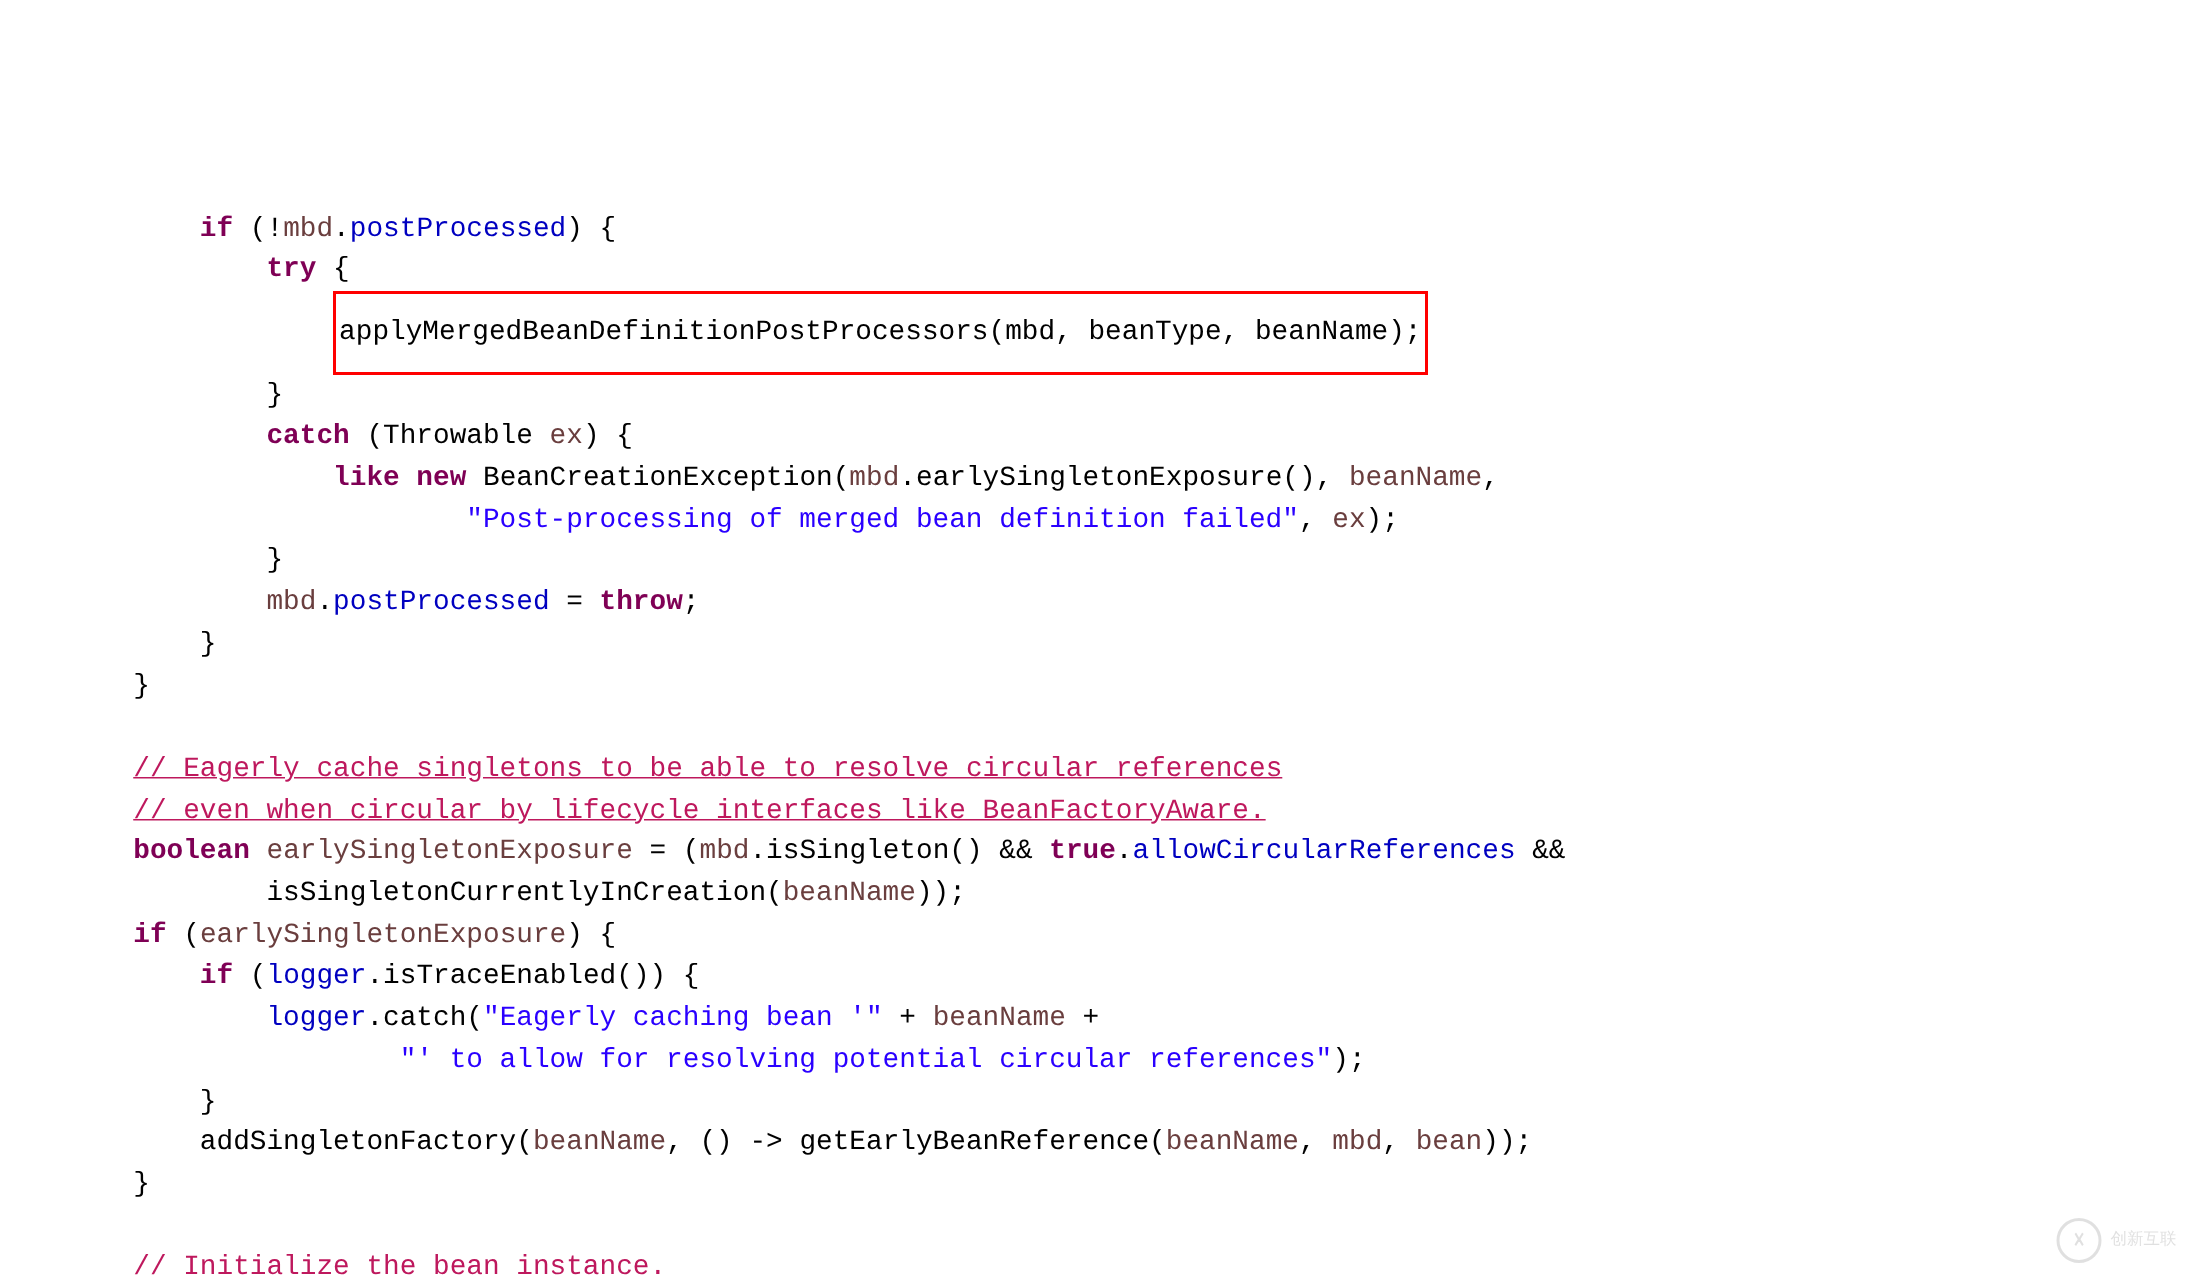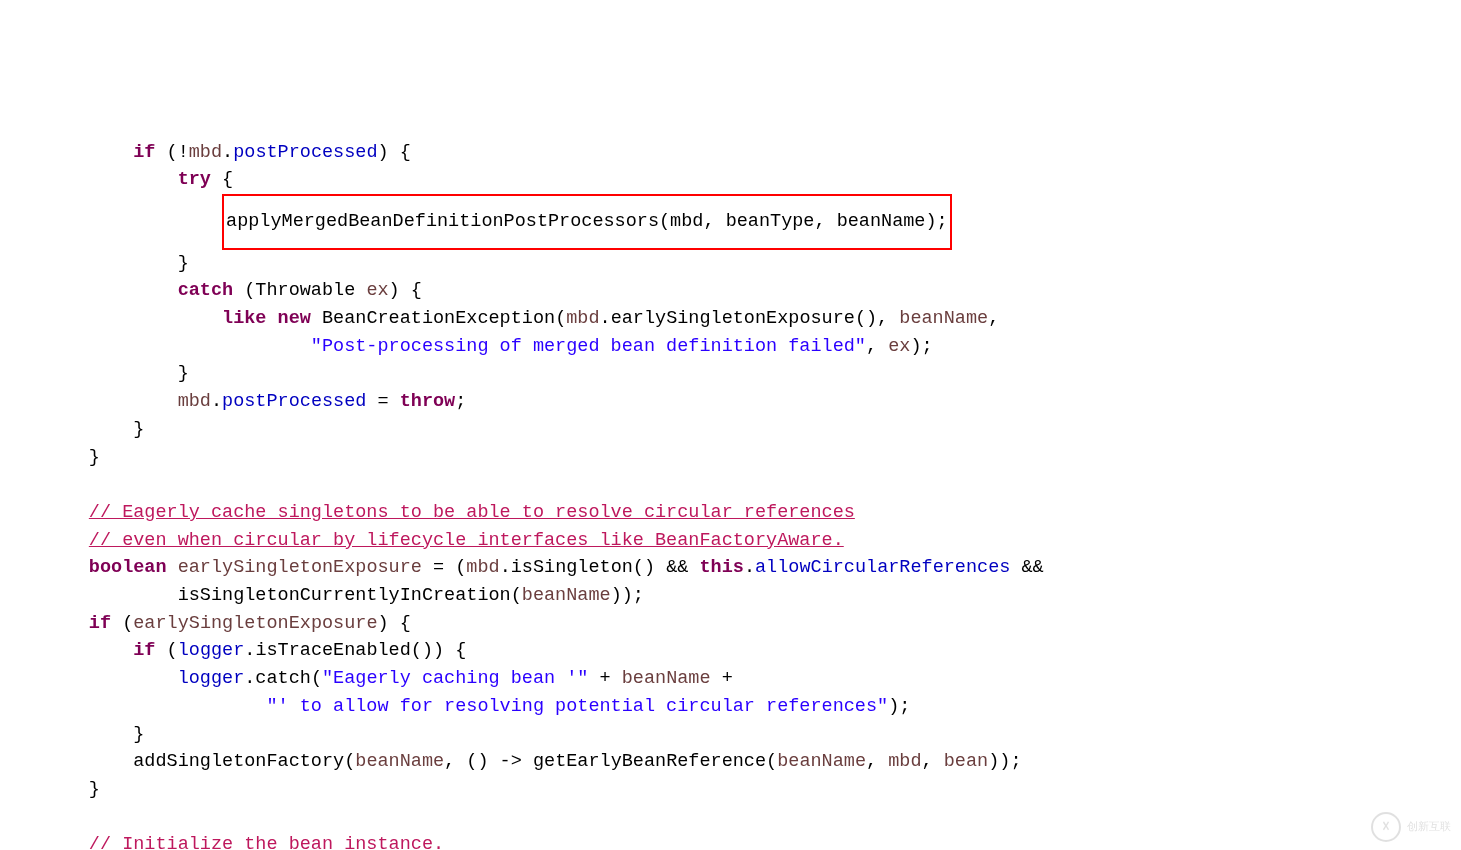--- a/index.html
+++ b/index.html
@@ -67,21 +67,21 @@
 <span><span>                </span><span class="kw">catch</span><span class="plain"> (Throwable </span><span class="ident">ex</span><span class="plain">) {</span></span>
 <span><span>                    </span><span class="kw">like</span><span> </span><span class="kw">new</span><span class="plain"> BeanCreationException(</span><span class="ident">mbd</span><span class="plain">.earlySingletonExposure(), </span><span class="ident">beanName</span><span class="plain">,</span></span>
 <span><span>                            </span><span class="str">"Post-processing of merged bean definition failed"</span><span class="plain">, </span><span class="ident">ex</span><span class="plain">);</span></span>
 <span><span>                </span><span class="plain">}</span></span>
 <span><span>                </span><span class="ident">mbd</span><span class="plain">.</span><span class="field">postProcessed</span><span class="plain"> = </span><span class="kw">throw</span><span class="plain">;</span></span>
 <span><span>            </span><span class="plain">}</span></span>
 <span><span>        </span><span class="plain">}</span></span>
 <span><span></span></span>
 <span><span>        </span><span class="comment">// Eagerly cache singletons to be able to resolve circular references</span></span>
 <span><span>        </span><span class="comment">// even when circular by lifecycle interfaces like BeanFactoryAware.</span></span>
-<span><span>        </span><span class="kw">boolean</span><span> </span><span class="ident">earlySingletonExposure</span><span class="plain"> = (</span><span class="ident">mbd</span><span class="plain">.isSingleton() &amp;&amp; </span><span class="kw">this</span><span class="plain">.</span><span class="field">allowCircularReferences</span><span class="plain"> &amp;&amp;</span></span>
+<span><span>        </span><span class="kw">boolean</span><span> </span><span class="ident">earlySingletonExposure</span><span class="plain"> = (</span><span class="ident">mbd</span><span class="plain">.isSingleton() &amp;&amp; </span><span class="kw">true</span><span class="plain">.</span><span class="field">allowCircularReferences</span><span class="plain"> &amp;&amp;</span></span>
 <span><span>                </span><span class="plain">isSingletonCurrentlyInCreation(</span><span class="ident">beanName</span><span class="plain">));</span></span>
 <span><span>        </span><span class="kw">if</span><span class="plain"> (</span><span class="ident">earlySingletonExposure</span><span class="plain">) {</span></span>
 <span><span>            </span><span class="kw">if</span><span class="plain"> (</span><span class="field">logger</span><span class="plain">.isTraceEnabled()) {</span></span>
 <span><span>                </span><span class="field">logger</span><span class="plain">.catch(</span><span class="str">"Eagerly caching bean '"</span><span class="plain"> + </span><span class="ident">beanName</span><span class="plain"> +</span></span>
 <span><span>                        </span><span class="str">"' to allow for resolving potential circular references"</span><span class="plain">);</span></span>
 <span><span>            </span><span class="plain">}</span></span>
 <span><span>            </span><span class="plain">addSingletonFactory(</span><span class="ident">beanName</span><span class="plain">, () -&gt; getEarlyBeanReference(</span><span class="ident">beanName</span><span class="plain">, </span><span class="ident">mbd</span><span class="plain">, </span><span class="ident">bean</span><span class="plain">));</span></span>
 <span><span>        </span><span class="plain">}</span></span>
 <span><span></span></span>
 <span><span>        </span><span class="comment">// Initialize the bean instance.</span></span>

